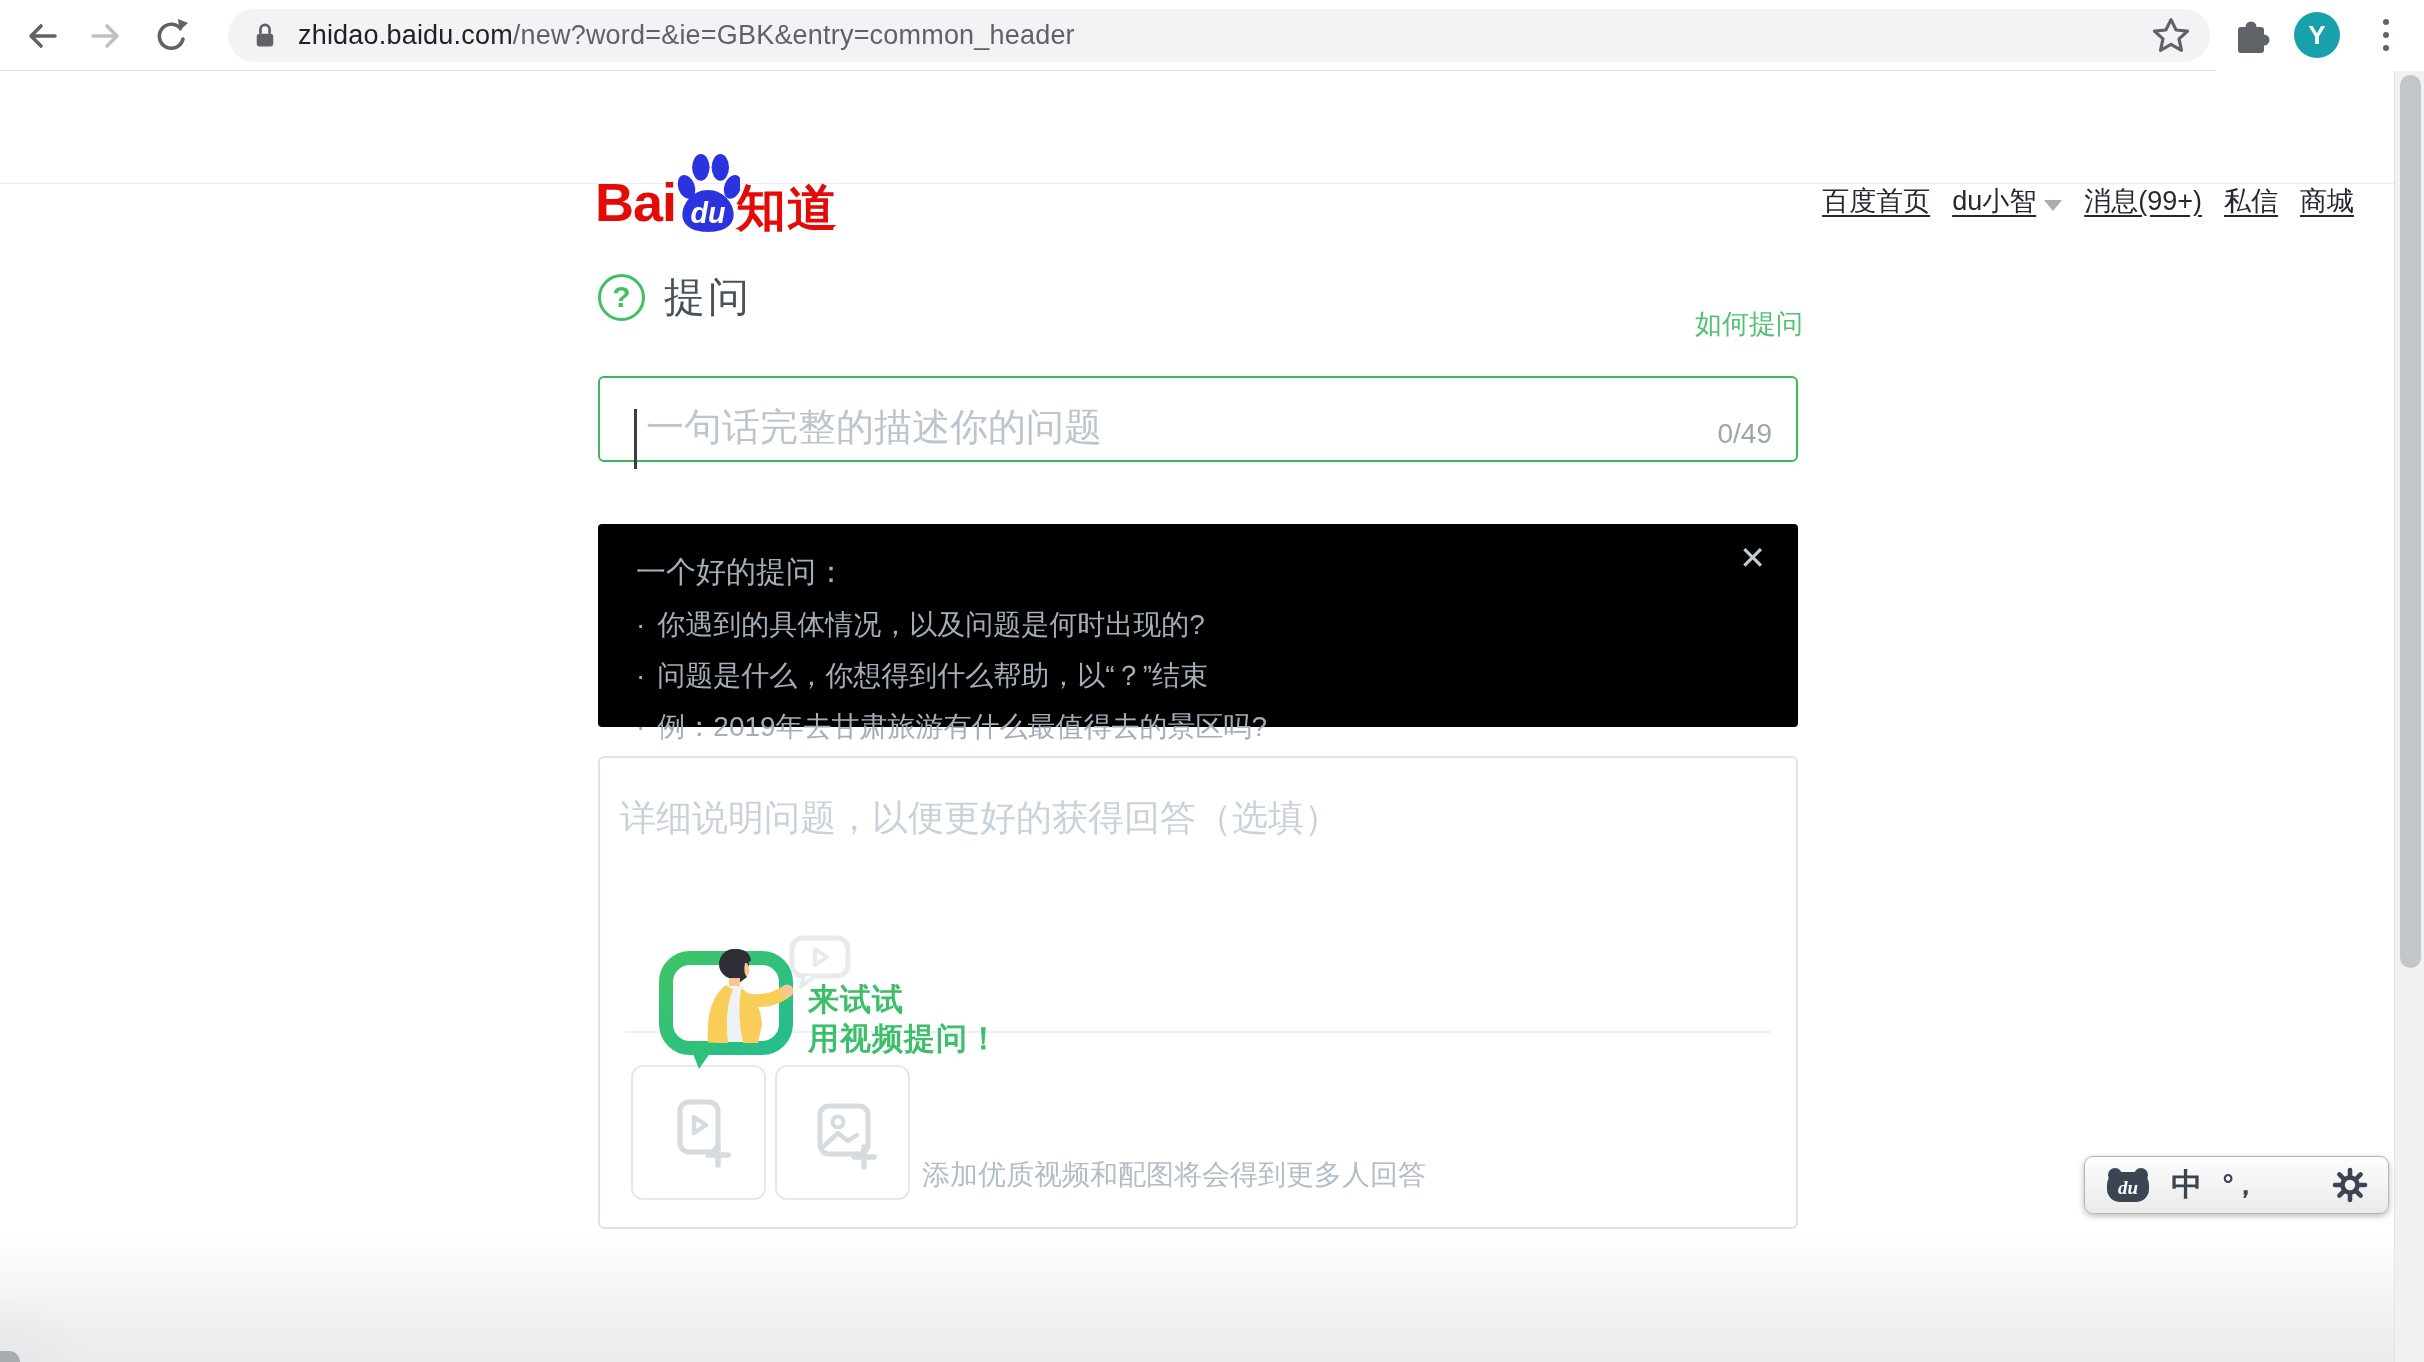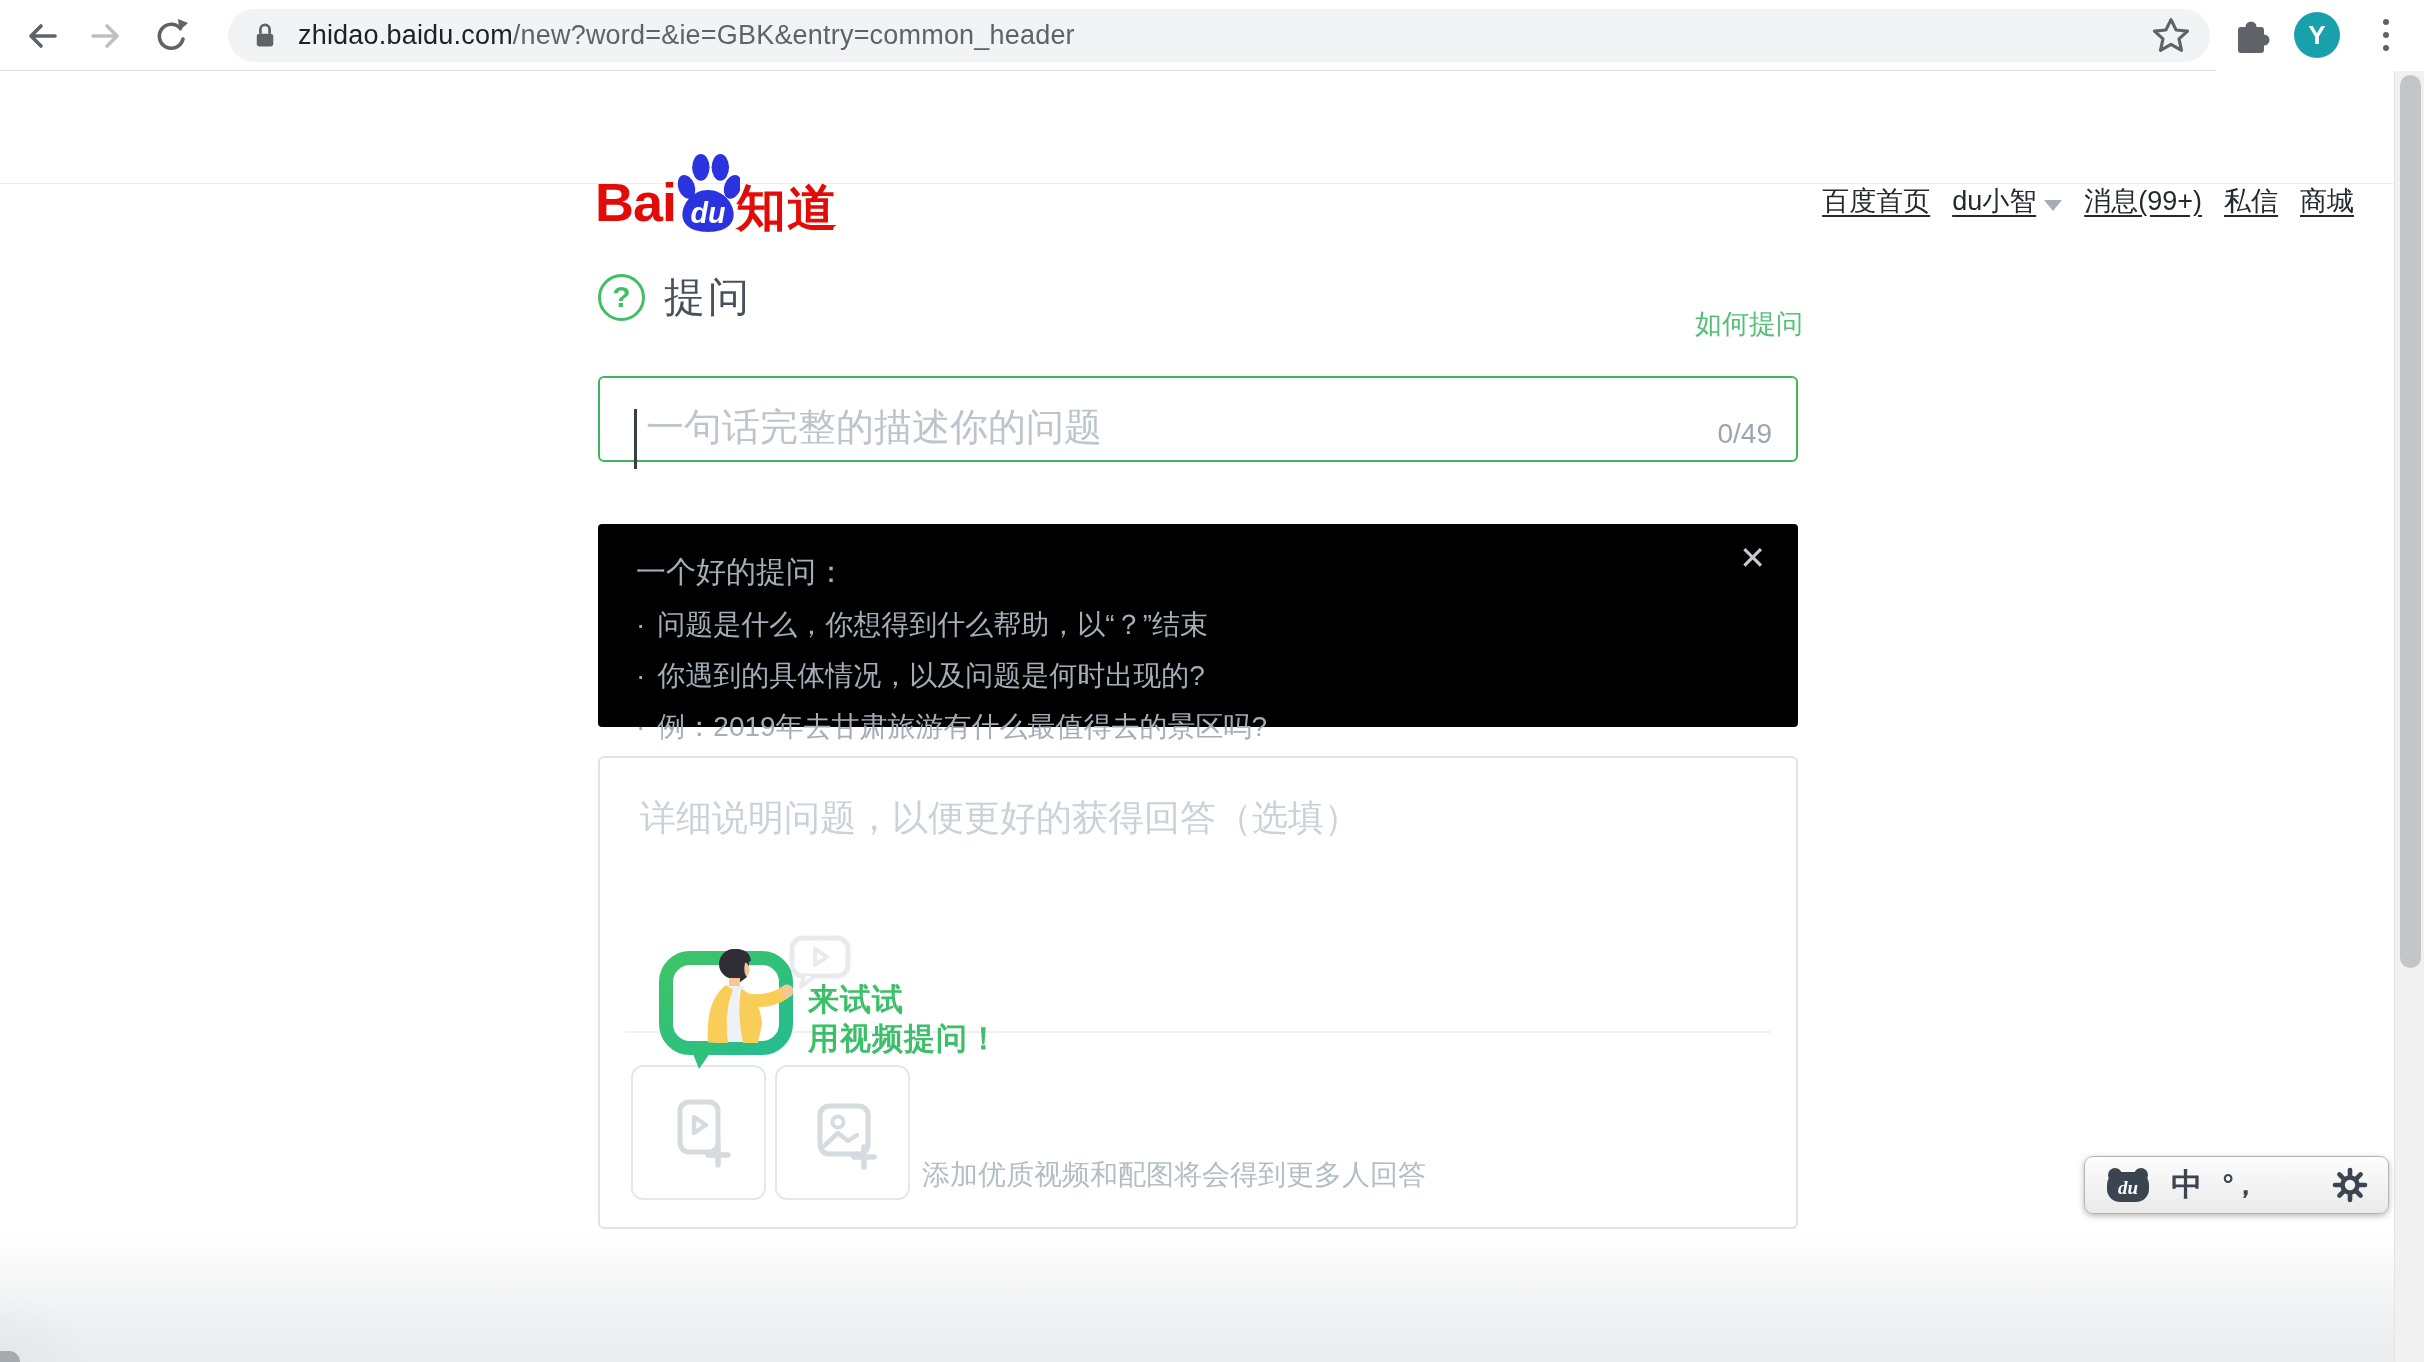--- a/index.html
+++ b/index.html
@@ -57,21 +57,21 @@
   .tip-box { position:absolute; left:598px; top:524px; width:1200px; height:203px; background:#000000;
              border-radius:4px; padding:28px 40px 0 38px; }
   .tip-title { font-size:30px; color:#a3aeb9; }
   .tip-item { margin-top:13px; font-size:28px; color:#a3aeb9; line-height:38px; }
   .tip-item .bullet { margin-right:12px; }
   .tip-close { position:absolute; top:18px; right:32px; font-size:32px; color:#c3cad1; cursor:pointer; line-height:1; }
 
   .detail-box { position:absolute; left:598px; top:756px; width:1200px; height:473px;
                 border:2px solid #dfe3e7; border-radius:6px; background:#fff; }
   .detail-box textarea { position:absolute; left:0; top:0; width:100%; height:230px; border:none; outline:none;
-                         resize:none; background:transparent; padding:36px 40px; font-size:36px; color:#333;
+                         resize:none; background:transparent; padding:36px 20px; font-size:36px; color:#333;
                          font-family:"Liberation Sans","DejaVu Sans",sans-serif; }
   .detail-box textarea::placeholder { color:#cad2d9; opacity:1; }
   .detail-divider { position:absolute; left:25px; right:25px; top:273px; height:2px; background:#eef0f2; }
 
   .ghost-bubble { position:absolute; left:188px; top:176px; }
   .promo-art { position:absolute; left:58px; top:184px; z-index:3; }
   .promo-text { position:absolute; left:208px; top:222px; z-index:3; }
   .promo-text div { font-size:31px; font-weight:bold; color:#3dbe6a; line-height:39px; letter-spacing:1px; }
 
   .upload-btn { position:absolute; top:307px; width:135px; height:135px; border:2px solid #e5e8eb;
@@ -181,22 +181,22 @@
 <a class="help-link">如何提问</a>
 
 <div class="question-box">
   <div class="caret"></div>
   <input type="text" placeholder="一句话完整的描述你的问题" style="">
   <div class="counter">0/49</div>
 </div>
 
 <div class="tip-box">
   <div class="tip-title">一个好的提问：</div>
+  <div class="tip-item"><span class="bullet">·</span><span>你遇到的具体情况，以及问题是何时出现的?</span></div>
   <div class="tip-item"><span class="bullet">·</span><span>问题是什么，你想得到什么帮助，以“？”结束</span></div>
-  <div class="tip-item"><span class="bullet">·</span><span>你遇到的具体情况，以及问题是何时出现的?</span></div>
   <div class="tip-item"><span class="bullet">·</span><span>例：2019年去甘肃旅游有什么最值得去的景区吗?</span></div>
   <div class="tip-close">✕</div>
 </div>
 
 <div class="detail-box">
   <textarea placeholder="详细说明问题，以便更好的获得回答（选填）" style=""></textarea>
   <div class="detail-divider"></div>
 
   <svg class="ghost-bubble" width="66" height="56" viewBox="0 0 66 56">
     <rect x="4" y="4" width="56" height="38" rx="11" fill="#fff" stroke="#e8ebee" stroke-width="5"></rect>

